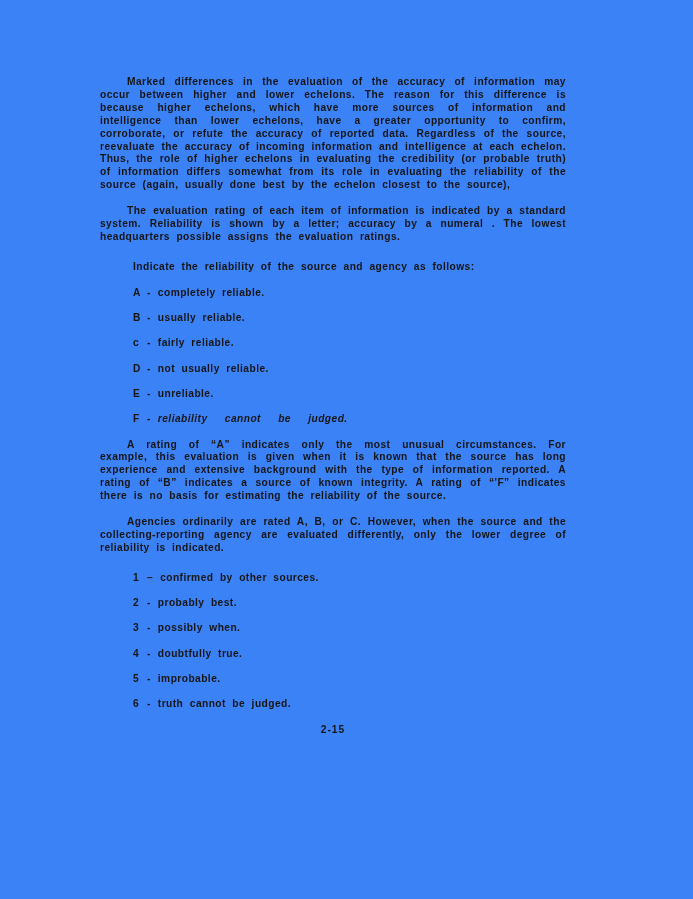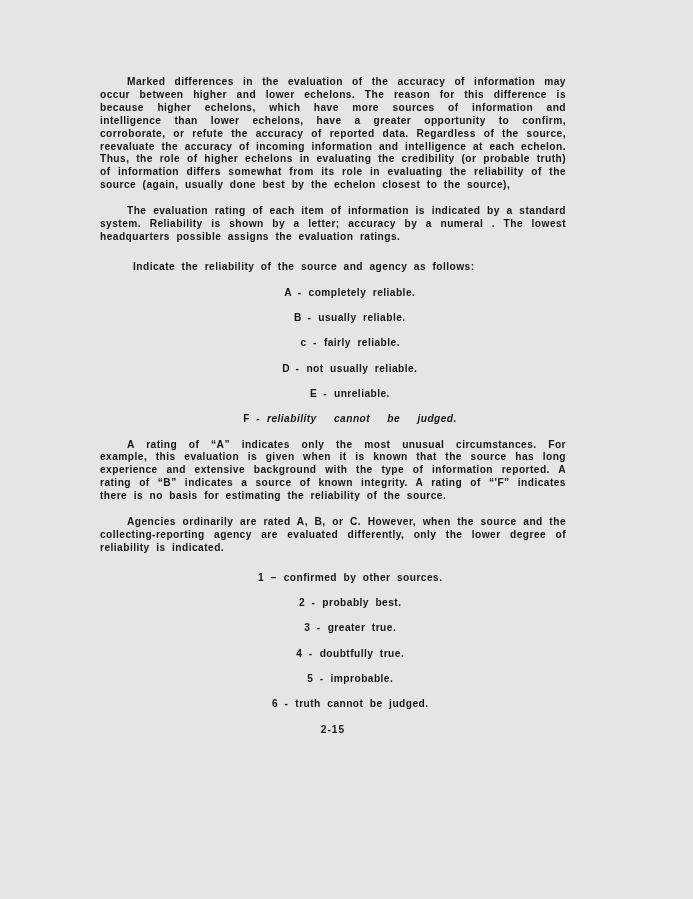--- a/index.html
+++ b/index.html
@@ -4,21 +4,21 @@
 <style>
   html, body {
     margin: 0;
     padding: 0;
     background: #ffffff;
   }
   .page {
     position: relative;
     width: 693px;
     height: 899px;
-    background: #e5e5e5;
+    background: #3b82f6;
     overflow: hidden;
     font-family: "Liberation Sans", sans-serif;
     font-weight: 700;
     color: #161616;
     -webkit-font-smoothing: antialiased;
   }
   .content {
     position: absolute;
     left: 100px;
     top: 76px;
@@ -34,21 +34,20 @@
     margin: 0 0 13px 0;
   }
   .para.gap-lg { margin-bottom: 17px; }
   .intro {
     text-indent: 33px;
     margin: 0 0 13px 0;
   }
   .rating-list {
     margin: 0 0 6px 0;
     padding-left: 33px;
-    text-align: center;
   }
   .rating-item {
     margin-bottom: 12.4px;
     white-space: nowrap;
   }
   .rating-item .code { display: inline-block; min-width: 9px; }
   .rating-item .dash { margin: 0 7px 0 5px; }
   .rating-item.wide-spacing .label { word-spacing: 14px; font-style: italic; }
   .page-number {
     text-align: center;
@@ -94,21 +93,21 @@
 
 
     <div class="rating-list">
       <div class="rating-item">
         <span class="code">1</span><span class="dash">–</span><span class="label">confirmed by other sources.</span>
       </div>
       <div class="rating-item">
         <span class="code">2</span><span class="dash">-</span><span class="label">probably best.</span>
       </div>
       <div class="rating-item">
-        <span class="code">3</span><span class="dash">-</span><span class="label">greater true.</span>
+        <span class="code">3</span><span class="dash">-</span><span class="label">possibly when.</span>
       </div>
       <div class="rating-item">
         <span class="code">4</span><span class="dash">-</span><span class="label">doubtfully true.</span>
       </div>
       <div class="rating-item">
         <span class="code">5</span><span class="dash">-</span><span class="label">improbable.</span>
       </div>
       <div class="rating-item">
         <span class="code">6</span><span class="dash">-</span><span class="label">truth cannot be judged.</span>
       </div>

